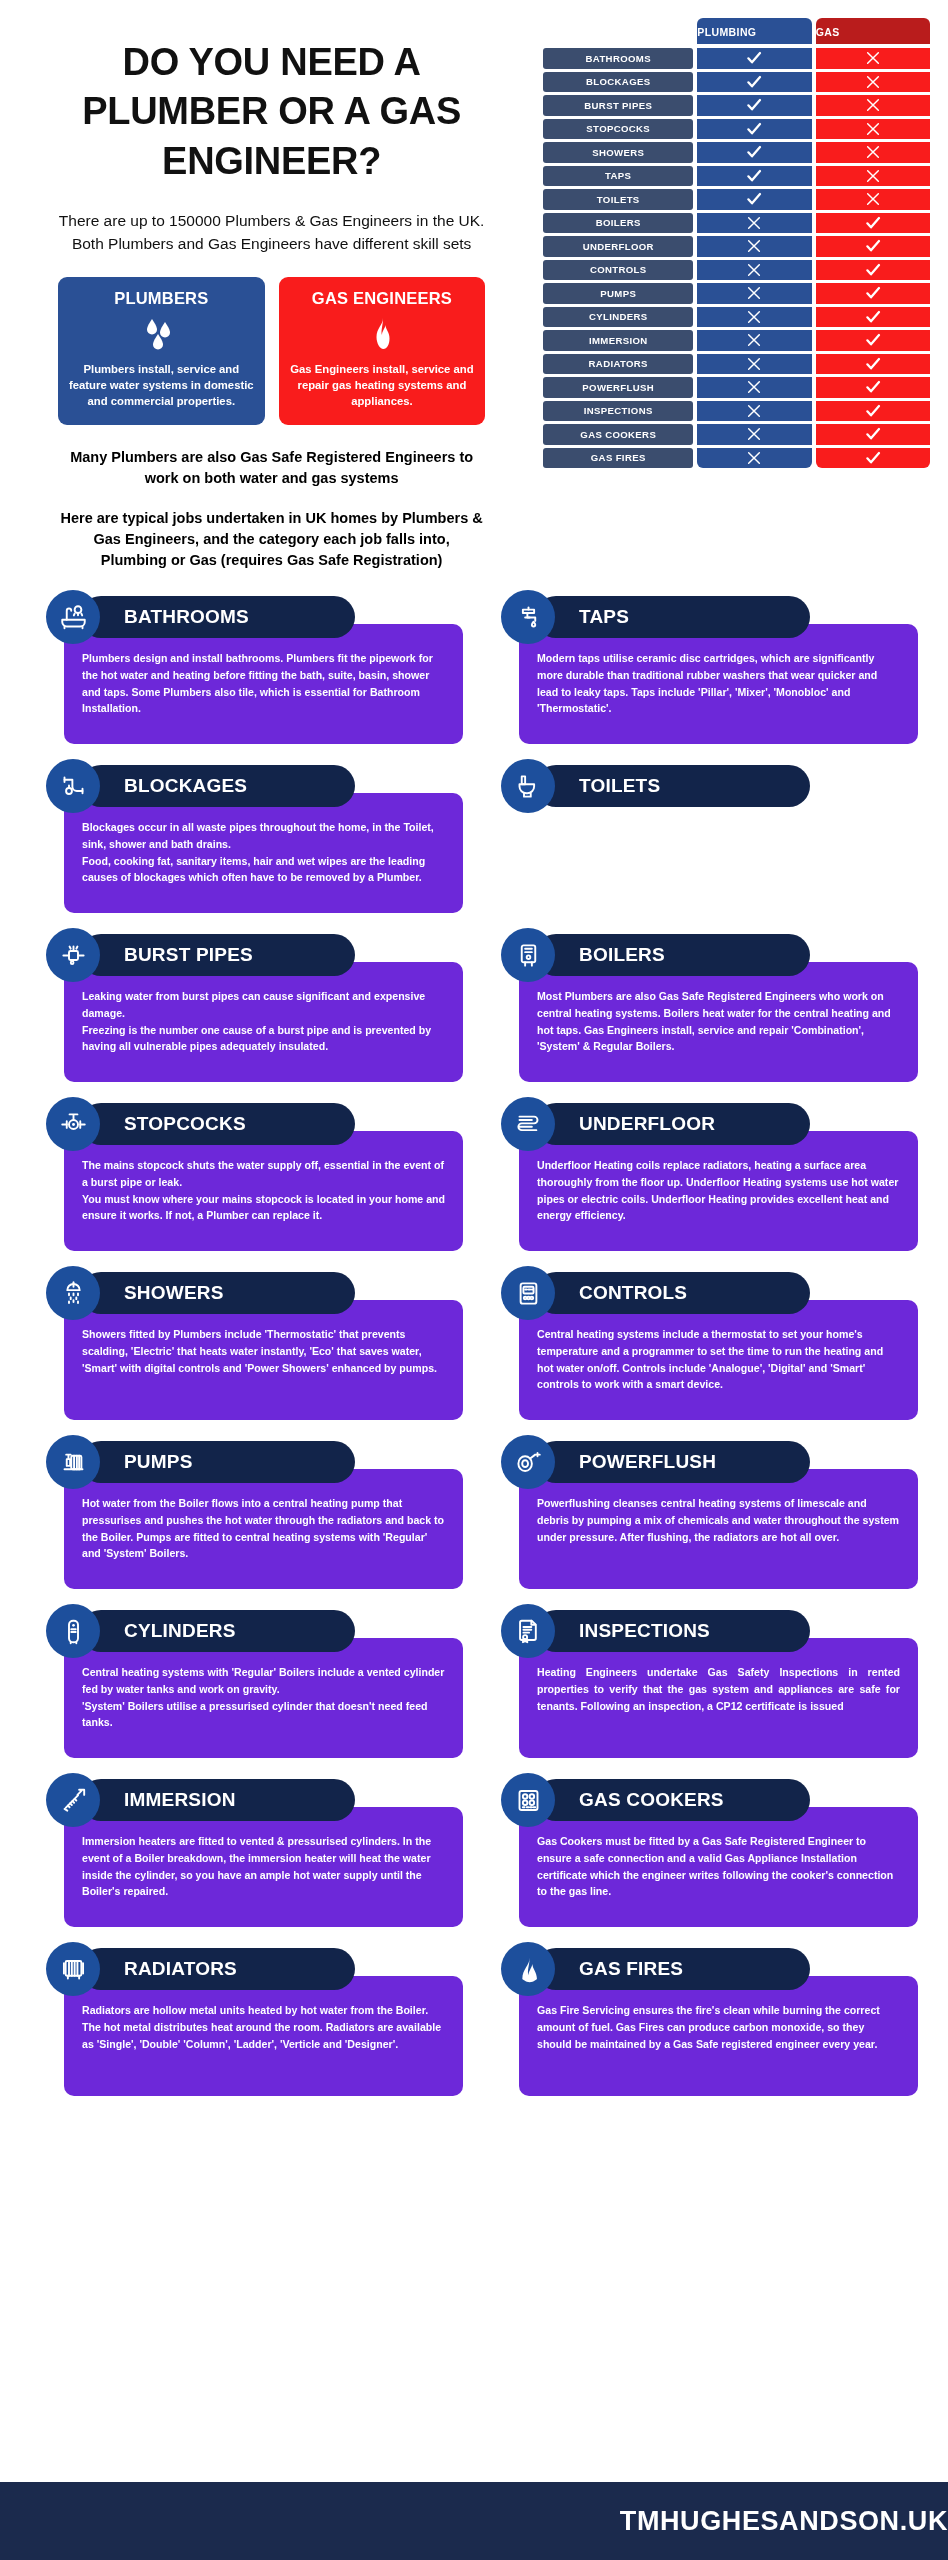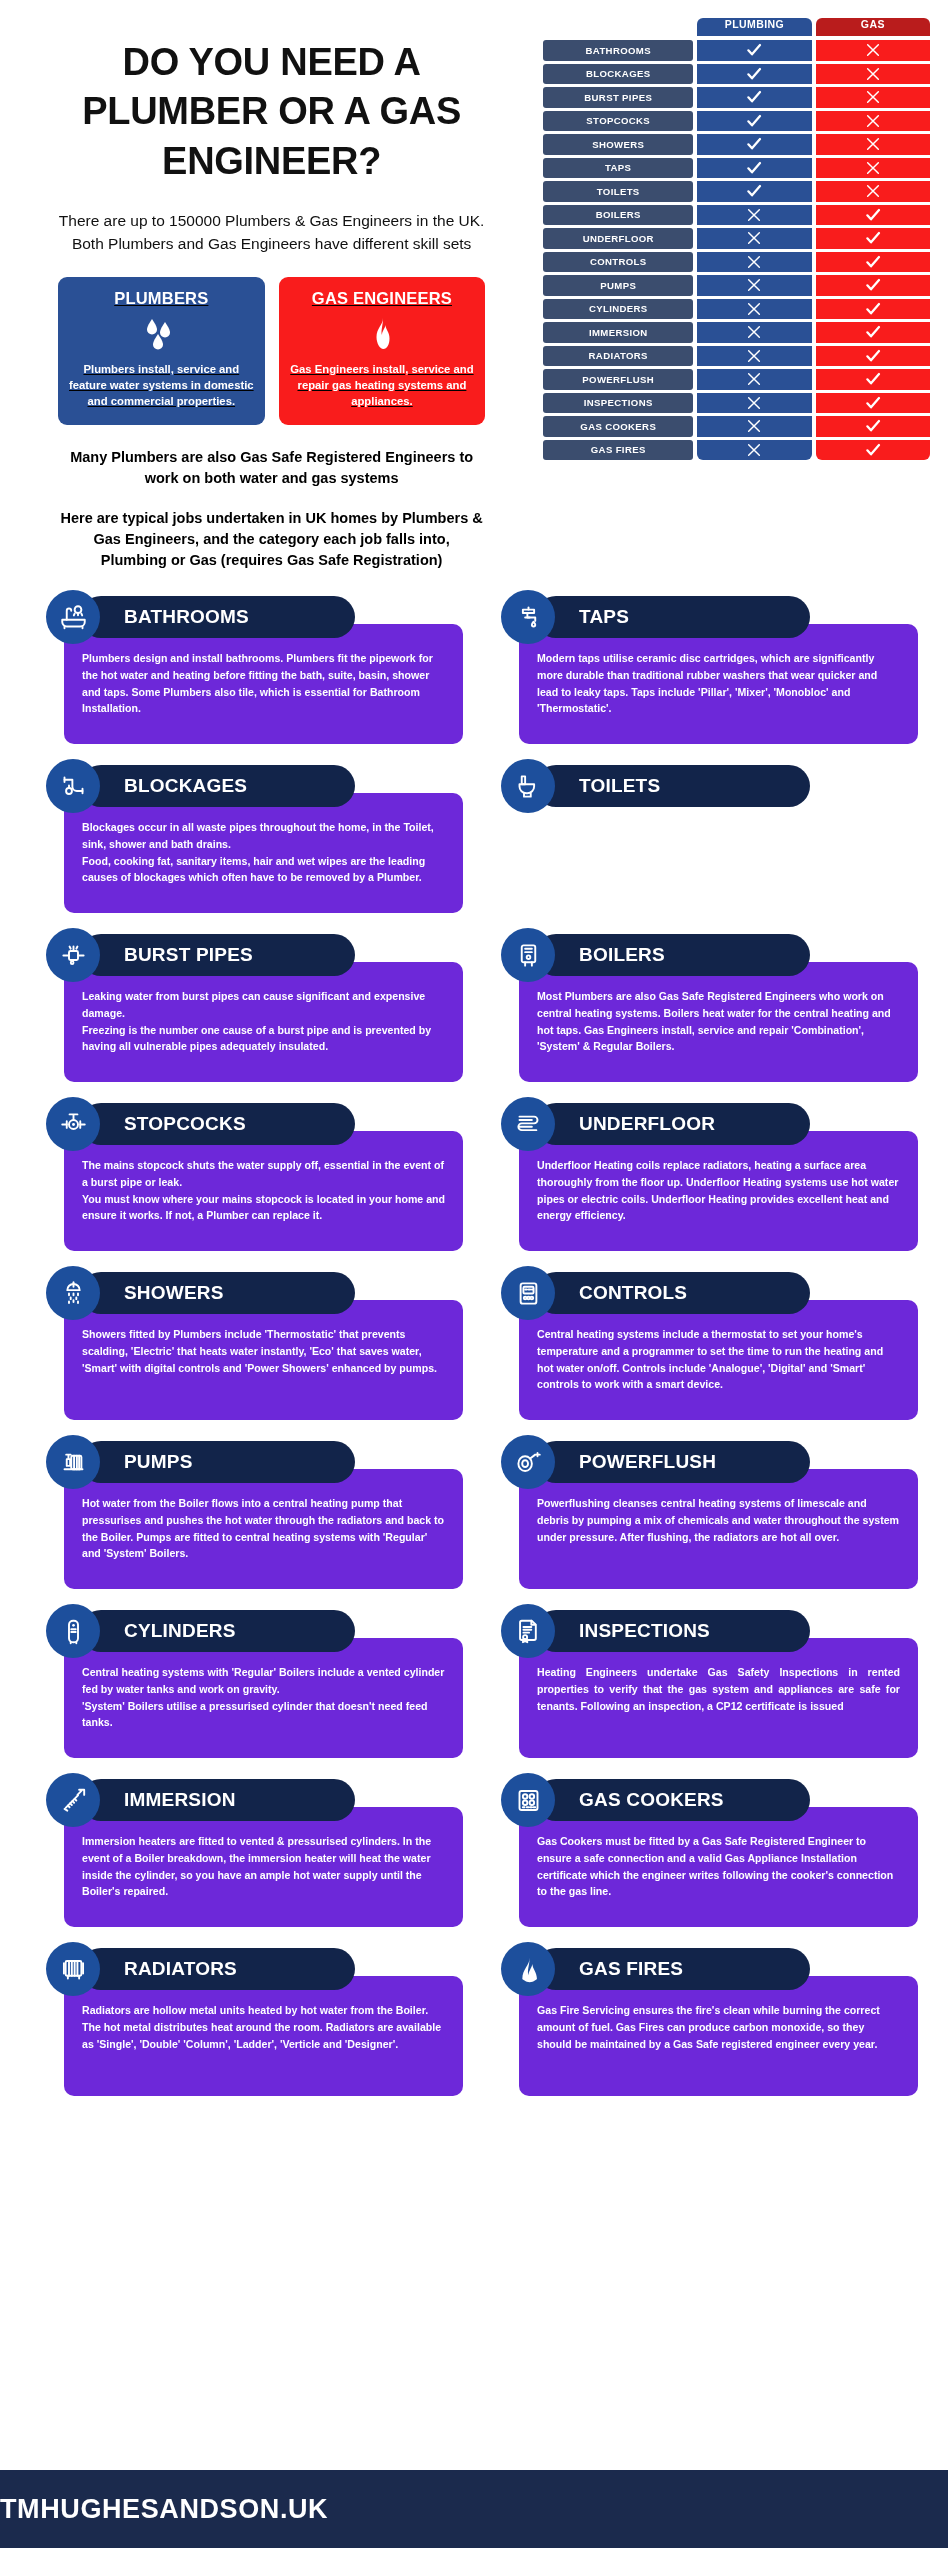--- a/index.html
+++ b/index.html
@@ -29,21 +29,21 @@
   .sub-para {
     font-size: 15.5px;
     font-weight: normal;
     line-height: 1.45;
     text-align: center;
     color: #111111;
     margin-top: 24px;
     padding: 0 22px;
   }
 
-  .role-cards { display: flex; gap: 14px; margin-top: 22px; padding: 0 28px; text-decoration: underline; }
+  .role-cards { display: flex; gap: 14px; margin-top: 22px; padding: 0 28px; }
   .role-card {
     flex: 1;
     border-radius: 9px;
     padding: 12px 10px 16px 10px;
     text-align: center;
     color: #ffffff;
     min-height: 118px;
   }
   .role-card.plumbers { background: #2a5095; }
   .role-card.gas { background: #f91c1c; }
@@ -61,26 +61,26 @@
     padding: 0 30px;
   }
   .mid-para.second { margin-top: 20px; }
 
   
   .tbl { width: 100%; }
   .tbl-head { display: flex; gap: 4px; margin-bottom: 4px; }
   .th-spacer { width: 150px; }
   .th {
     flex: 1;
-    text-align: center;
+    text-align: left;
     color: #fff;
     font-size: 10.5px;
     font-weight: bold;
     letter-spacing: 0.4px;
-    padding: 0 0 6px 0;
+    padding: 8px 0 6px 0;
     border-radius: 6px 6px 0 0;
   }
   .th.plumbing { background: #2a5095; }
   .th.gas { background: #b91c1c; }
 
   .tbl-row { display: flex; gap: 4px; margin-bottom: 3px; height: 20.5px; }
   .cell-label {
     width: 150px;
     background: #3b4d6e;
     color: #ffffff;
@@ -158,27 +158,27 @@
     color: #ffffff;
     font-size: 10.6px;
     font-weight: bold;
     line-height: 1.58;
   }
   .card-body.justify { text-align: justify; }
 
   
   .footer {
     position: absolute;
-    left: 0; bottom: 12px;
+    left: 0; bottom: 0;
     width: 948px;
     height: 78px;
     background: #1b2a4d;
     display: flex;
     align-items: center;
-    justify-content: flex-start;
+    justify-content: flex-end;
   }
   .footer-text {
     color: #ffffff;
     font-size: 27px;
     font-weight: bold;
     letter-spacing: 0.6px;
   }
 </style>
 </head>
 <body>

